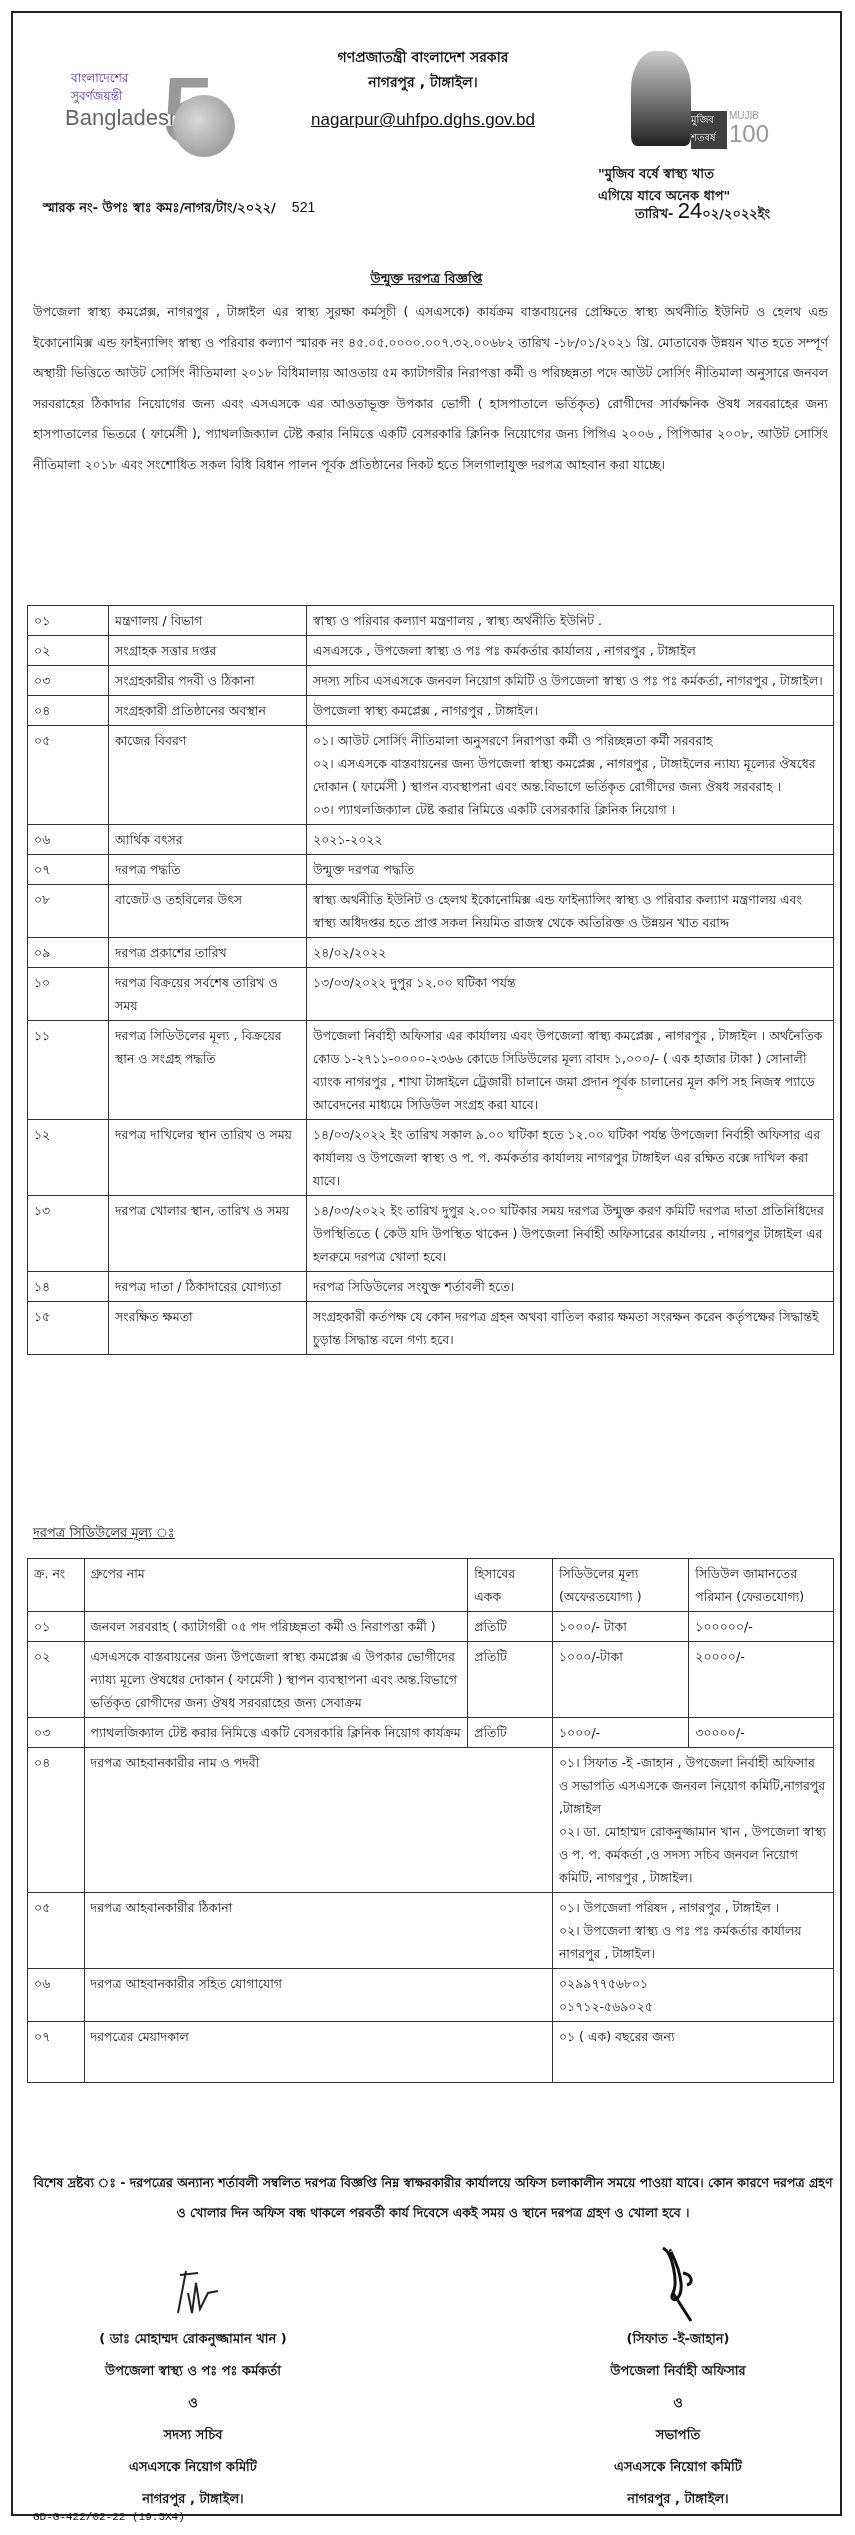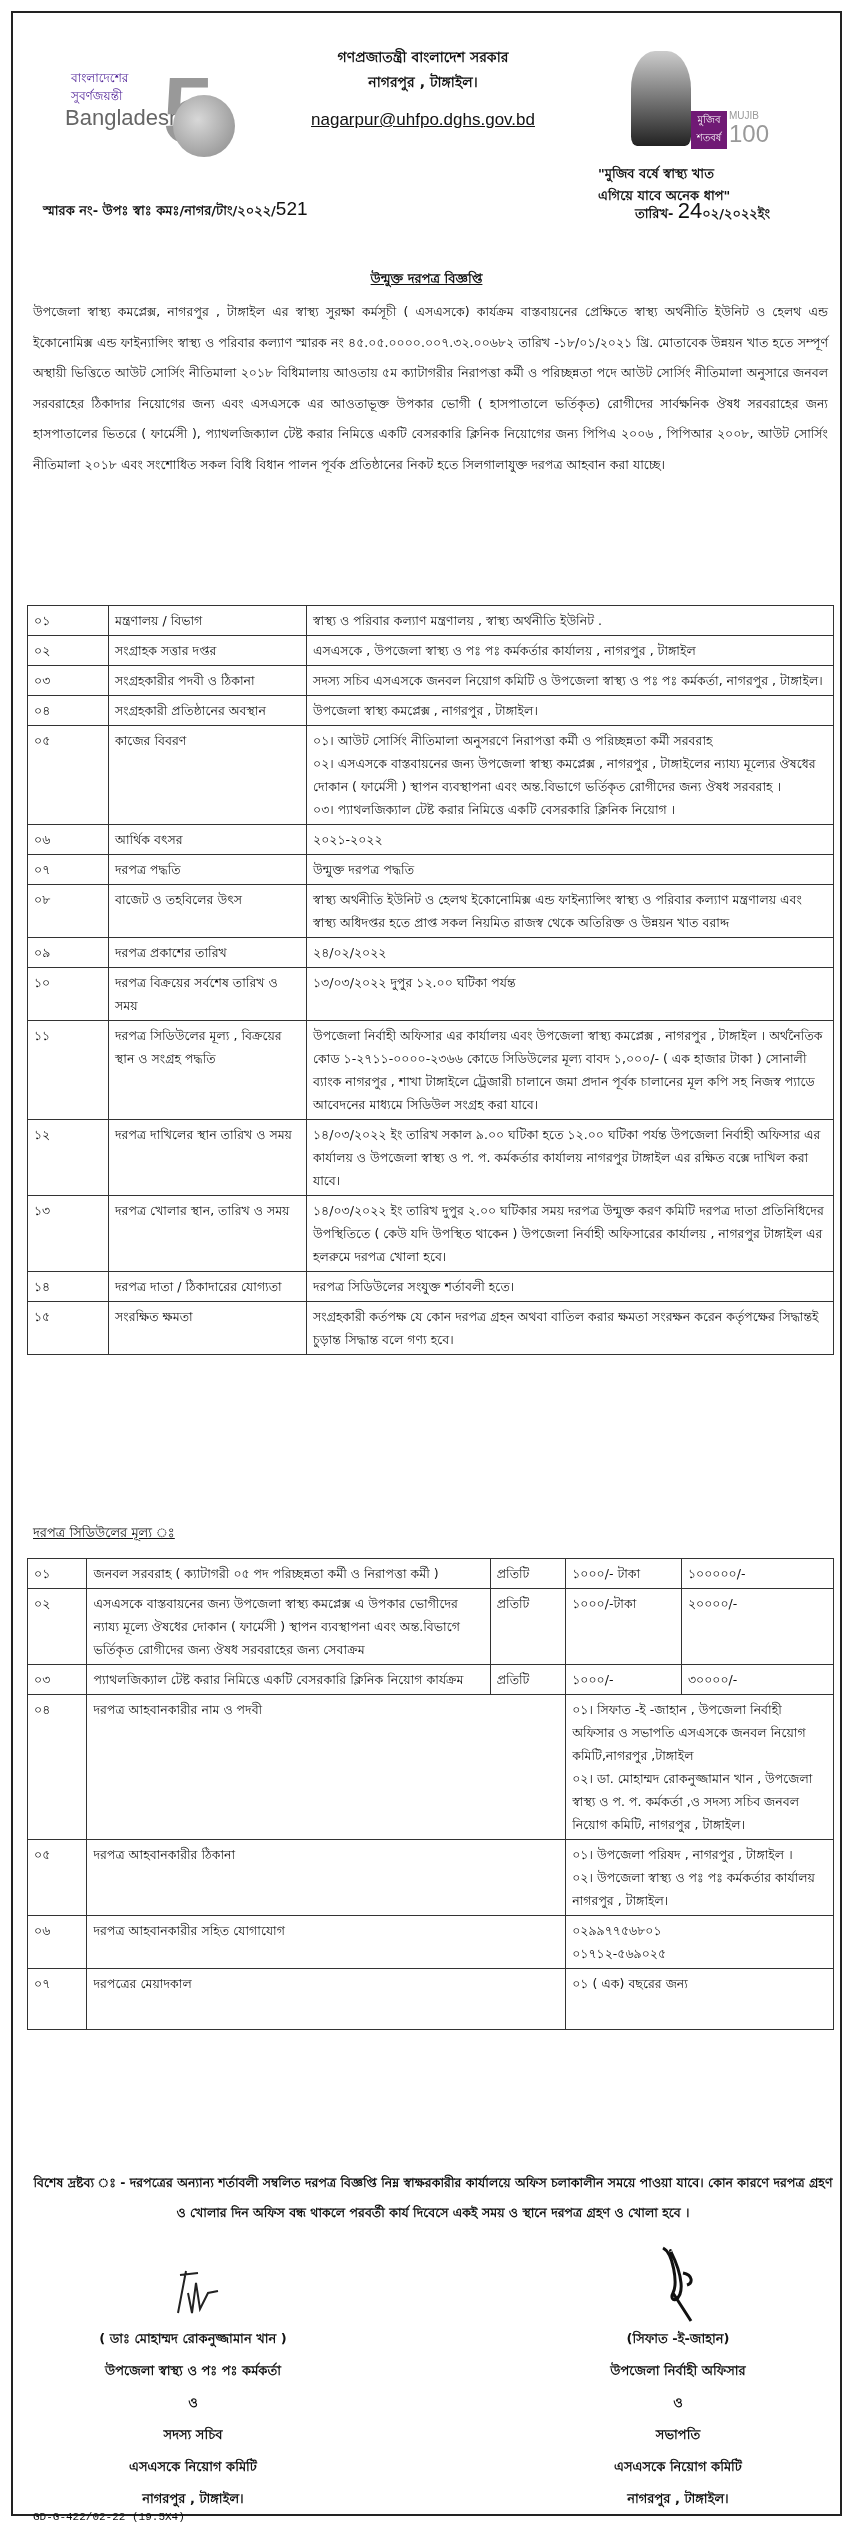--- a/index.html
+++ b/index.html
@@ -10,26 +10,26 @@
   .logo-left .txt1, .logo-left .txt2 { position: absolute; left: 28px; font-size: 12px; color: #4c1d95; }
   .logo-left .txt1 { top: 16px; }
   .logo-left .txt2 { top: 34px; }
   .logo-left .bd { position: absolute; left: 22px; top: 52px; font-family: "Liberation Sans", sans-serif; font-size: 22px; color: #666; }
   .logo-left .five { position: absolute; left: 120px; top: 10px; width: 45px; height: 95px; font-family: "Liberation Sans", sans-serif; font-size: 92px; line-height: 95px; color: #999; font-weight: bold; }
   .logo-left .circle { position: absolute; left: 130px; top: 42px; width: 62px; height: 62px; border-radius: 50%; background: radial-gradient(circle at 40% 40%, #d8d8d8, #888); }
   .center-head { position: absolute; left: 200px; top: 32px; width: 420px; text-align: center; font-size: 14px; font-weight: bold; line-height: 25px; }
   .center-head .email { font-family: "Liberation Sans", sans-serif; font-weight: normal; font-size: 17px; text-decoration: underline; margin-top: 12px; }
   .logo-right { position: absolute; left: 608px; top: 38px; width: 150px; height: 100px; }
   .logo-right .face { position: absolute; left: 10px; top: 0; width: 60px; height: 95px; border-radius: 40% 40% 10% 10%; background: linear-gradient(180deg, #ccc 0%, #555 70%, #222 100%); }
-  .logo-right .mujib-box { position: absolute; left: 70px; top: 60px; width: 36px; height: 38px; background: #701a75; color: #fff; font-size: 10px; text-align: center; line-height: 18px; }
+  .logo-right .mujib-box { position: absolute; left: 70px; top: 60px; width: 36px; height: 38px; background: #404040; color: #fff; font-size: 10px; line-height: 18px; }
   .logo-right .m100 { position: absolute; left: 108px; top: 60px; font-family: "Liberation Sans", sans-serif; color: #999; font-size: 10px; line-height: 10px; }
   .logo-right .m100 b { display: block; font-size: 24px; line-height: 26px; font-weight: normal; }
   .slogan { position: absolute; left: 585px; top: 150px; width: 220px; font-size: 13px; font-weight: bold; line-height: 22px; }
   .memo { position: absolute; left: 30px; top: 185px; font-size: 13px; font-weight: bold; }
-  .memo .num { font-family: "Liberation Sans", sans-serif; font-weight: normal; font-size: 19px; }
+  .memo .num { font-family: "Liberation Sans", sans-serif; font-weight: normal; font-size: 14px; margin-left: 16px; }
   .date { position: absolute; left: 622px; top: 185px; font-size: 13px; font-weight: bold; }
   .date .num { font-family: Liberation Sans, sans-serif; font-weight: normal; font-size: 22px; }
 
   .notice-title { position: absolute; left: 0; top: 256px; width: 100%; text-align: center; font-size: 13px; font-weight: bold; text-decoration: underline; }
   .intro { position: absolute; left: 20px; top: 284px; width: 795px; font-size: 12.5px; line-height: 30.5px; text-align: justify; }
 
   table { border-collapse: collapse; }
   .t1 { position: absolute; left: 14px; top: 592px; width: 807px; font-size: 12.5px; }
   .t1 td { border: 1.5px solid #333; vertical-align: top; padding: 3px 6px; line-height: 23px; }
   .t1 td.sl { width: 68px; }
@@ -214,20 +214,27 @@
 
   <table class="t2">
     <colgroup>
         <col class="c1">
         <col class="c2">
         <col class="c3">
         <col class="c4">
         <col class="c5">
       </colgroup>
     <tbody id="t2-body">
+      <tr>
+        <td>ক্র. নং</td>
+        <td>গ্রুপের নাম</td>
+        <td>হিসাবের একক</td>
+        <td>সিডিউলের মূল্য (অফেরতযোগ্য )</td>
+        <td>সিডিউল জামানতের পরিমান (ফেরতযোগ্য)</td>
+      </tr>
     <tr>
           <td>০১</td>
           <td>জনবল সরবরাহ ( ক্যাটাগরী ০৫ পদ পরিচ্ছন্নতা কর্মী ও নিরাপত্তা কর্মী )</td>
           <td>প্রতিটি</td>
           <td>১০০০/- টাকা</td>
           <td>১০০০০০/-</td>
         </tr>
         <tr>
           <td>০২</td>
           <td>এসএসকে বাস্তবায়নের জন্য উপজেলা স্বাস্থ্য কমপ্লেক্স এ উপকার ভোগীদের ন্যায্য মূল্যে ঔষধের দোকান ( ফার্মেসী ) স্থাপন ব্যবস্থাপনা এবং অন্ত.বিভাগে ভর্তিকৃত রোগীদের জন্য ঔষধ সরবরাহের জন্য সেবাক্রম</td>

